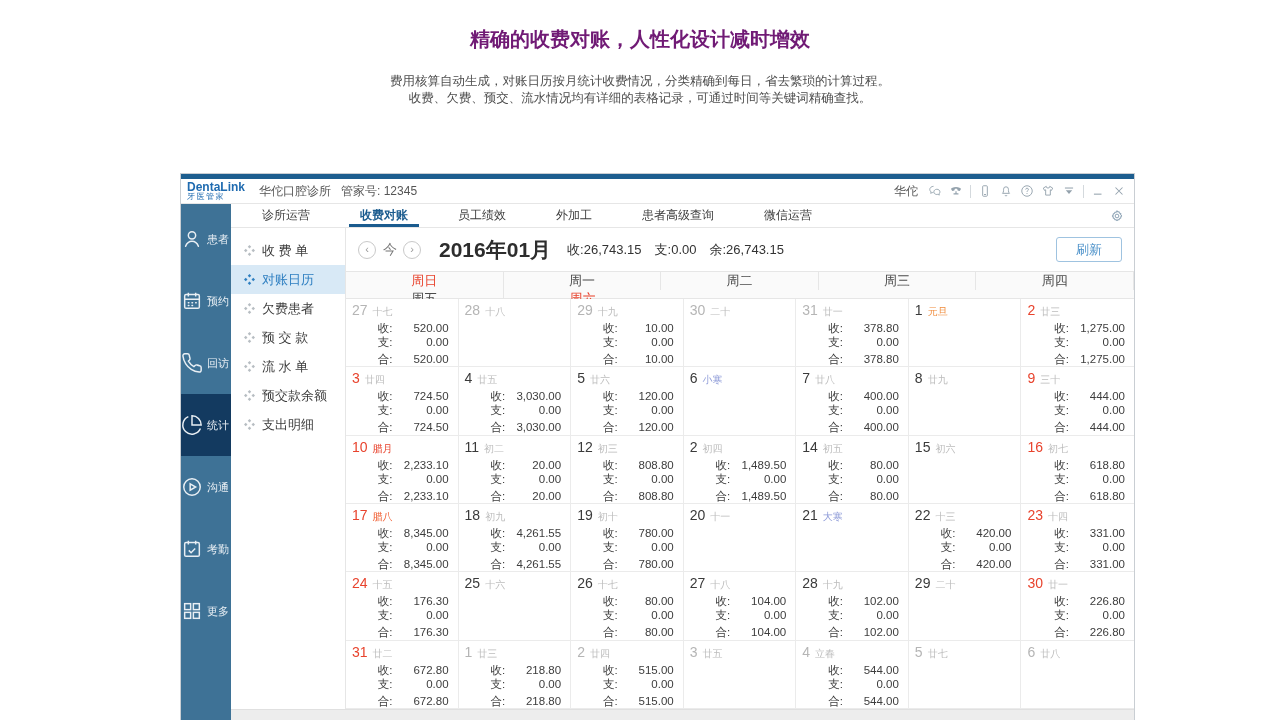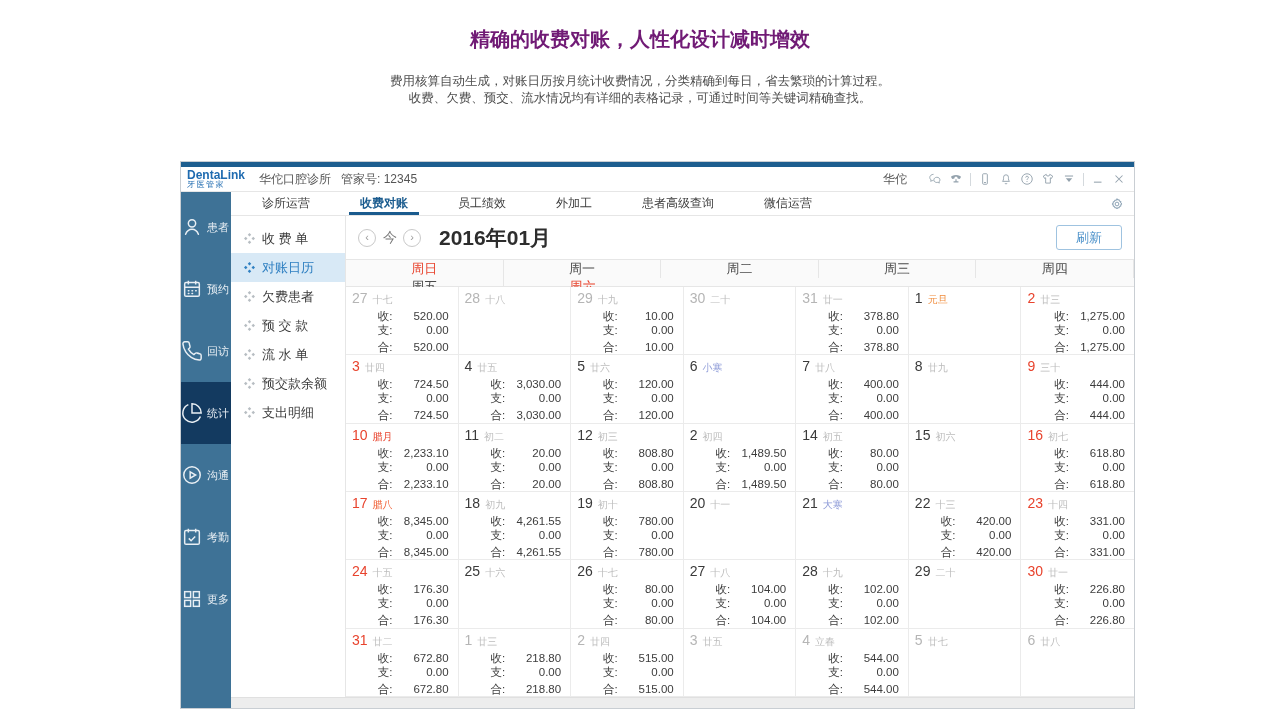--- a/index.html
+++ b/index.html
@@ -5,33 +5,33 @@
   * { margin:0; padding:0; box-sizing:border-box; }
   body { background:#fff; font-family:"Liberation Sans","DejaVu Sans",sans-serif; }
   .page { position:relative; width:1280px; height:720px; background:#fff; overflow:hidden; }
 
   
   .hero { position:absolute; top:26px; left:0; right:0; text-align:center; }
   .hero h1 { font-size:20px; font-weight:700; color:#701a75; margin-bottom:20px; }
   .hero p { font-size:12.5px; color:#4d4d4d; line-height:17px; }
 
   
-  .window { position:absolute; left:180px; top:161px; width:955px; height:548px;
+  .window { position:absolute; left:180px; top:173px; width:955px; height:548px;
             background:#fff; border:1px solid #c9ced3; display:flex; flex-direction:column; }
   .topstrip { height:5px; background:#1d5e8f; flex:none; }
 
   .titlebar { height:25px; flex:none; display:flex; align-items:center; padding:0 8px 0 6px;
               border-bottom:1px solid #e6e6e6; background:#fff; }
   .logo { display:flex; flex-direction:column; line-height:1; margin-right:14px; }
   .logo-main { font-size:12px; font-weight:700; color:#1f6bb0; }
   .logo-sub { font-size:8px; color:#1f6bb0; letter-spacing:1.5px; }
   .clinic { font-size:12px; color:#555; margin-right:10px; }
   .account { font-size:12px; color:#555; }
   .titlebar-right { margin-left:auto; display:flex; align-items:center; gap:7px; color:#94a2ad; }
-  .user { font-size:12px; color:#555; margin-right:14px; }
+  .user { font-size:12px; color:#555; margin-right:3px; }
   .tb-icon { display:flex; cursor:pointer; }
   .tb-icon svg { width:14px; height:14px; display:block; }
   .tb-sep { width:1px; height:13px; background:#d4d9dd; }
 
   .window-body { flex:1; display:flex; min-height:0; }
 
   
   .sidebar { width:50px; flex:none; background:#3e7296; display:flex; flex-direction:column; padding-top:4px; }
   .side-item { height:62px; flex:none; display:flex; align-items:center;
                justify-content:flex-start; gap:4px; color:#e9eff4; cursor:pointer; }
@@ -326,20 +326,25 @@
                 <span>支出明细</span>
               </div>
             </div>
 
           <div class="main">
             <div class="cal-header">
               <div class="nav-btn">‹</div>
               <span class="today">今</span>
               <div class="nav-btn">›</div>
               <span class="month">2016年01月</span>
+              <div class="summary">
+                <span><span>收:</span><span>26,743.15</span></span>
+                <span><span>支:</span><span>0.00</span></span>
+                <span><span>余:</span><span>26,743.15</span></span>
+              </div>
               <button class="refresh">刷新</button>
             </div>
 
             <div class="weekday-row" id="weekdays">
                 <div class="weekday weekend">周日</div>
                 <div class="weekday">周一</div>
                 <div class="weekday">周二</div>
                 <div class="weekday">周三</div>
                 <div class="weekday">周四</div>
                 <div class="weekday">周五</div>

